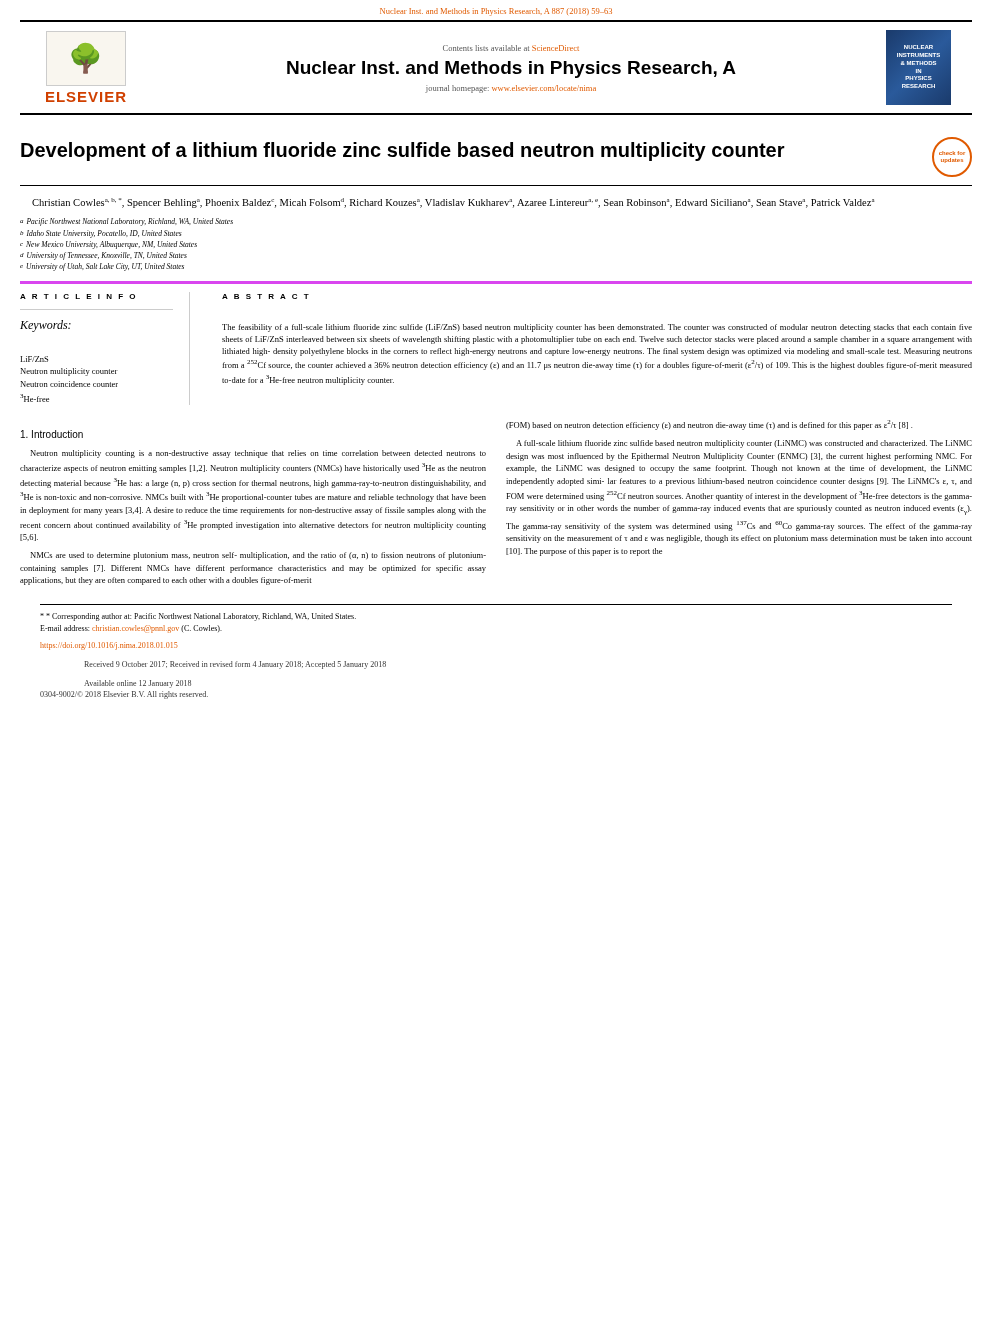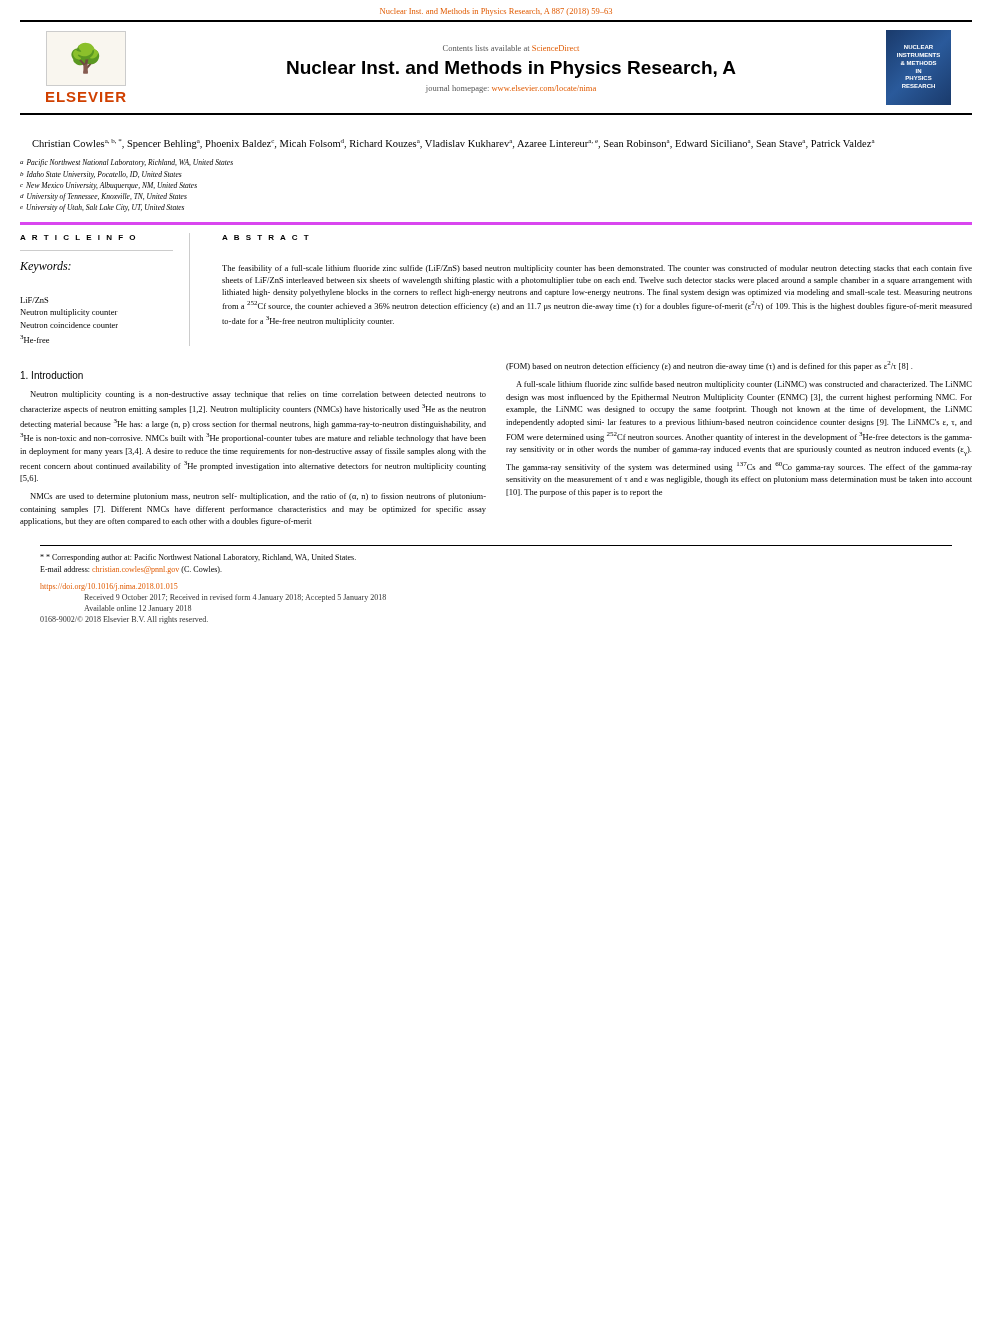--- a/index.html
+++ b/index.html
@@ -278,21 +278,21 @@
       line-height: 1.5;
     }
     .doi-line {
       font-size: 8px;
       color: #e05a00;
       margin-top: 6px;
     }
     .received-line {
       font-size: 8px;
       color: #333;
-      margin-top: 2px;
+      margin-top: 10px;
       padding-left: 44px;
     }
     .copyright-footer {
       font-size: 8px;
       color: #333;
       margin-top: 2px;
     }
     .divider-line {
       border: none;
       border-top: 1px solid #ccc;
@@ -328,20 +328,26 @@
   </div>
   <div class="header-right">
     <div class="journal-cover">
       <span>NUCLEAR<br>INSTRUMENTS<br>&amp; METHODS<br>IN<br>PHYSICS<br>RESEARCH</span>
     </div>
   </div>
 </div>
 
 <div class="article-area">
 
+  <div class="article-title-section">
+    <h1 class="article-title">Development of a lithium fluoride zinc sulfide based neutron multiplicity counter</h1>
+    <div class="check-badge">
+      <span style="font-size:6px;">check for updates</span>
+    </div>
+  </div>
 
   <div class="authors-section">
     <span class="author-name">Christian Cowles<sup>a, b, *</sup>, </span>
     <span class="author-name">Spencer Behling<sup>a</sup>, </span>
     <span class="author-name">Phoenix Baldez<sup>c</sup>, </span>
     <span class="author-name">Micah Folsom<sup>d</sup>, </span>
     <span class="author-name">Richard Kouzes<sup>a</sup>, </span>
     <span class="author-name">Vladislav Kukharev<sup>a</sup>, </span>
     <span class="author-name">Azaree Lintereur<sup>a, e</sup>, </span>
     <span class="author-name">Sean Robinson<sup>a</sup>, </span>
@@ -454,16 +460,16 @@
   <div class="footer-section">
     <div class="footnote-star">
       * <span>* Corresponding author at: Pacific Northwest National Laboratory, Richland, WA, United States.</span><br>
       <span>E-mail address:</span>
       <span style="color:#e05a00;">christian.cowles@pnnl.gov</span>
       <span>(C. Cowles).</span>
     </div>
     <div class="doi-line">https://doi.org/10.1016/j.nima.2018.01.015</div>
     <div class="received-line">Received 9 October 2017; Received in revised form 4 January 2018; Accepted 5 January 2018</div>
     <div class="received-line">Available online 12 January 2018</div>
-    <div class="copyright-footer">0168-9002/© 2018 Elsevier B.V. All rights reserved.</div>
+    <div class="copyright-footer">0304-9002/© 2018 Elsevier B.V. All rights reserved.</div>
   </div>
 
 </div>
 
 </body></html>

